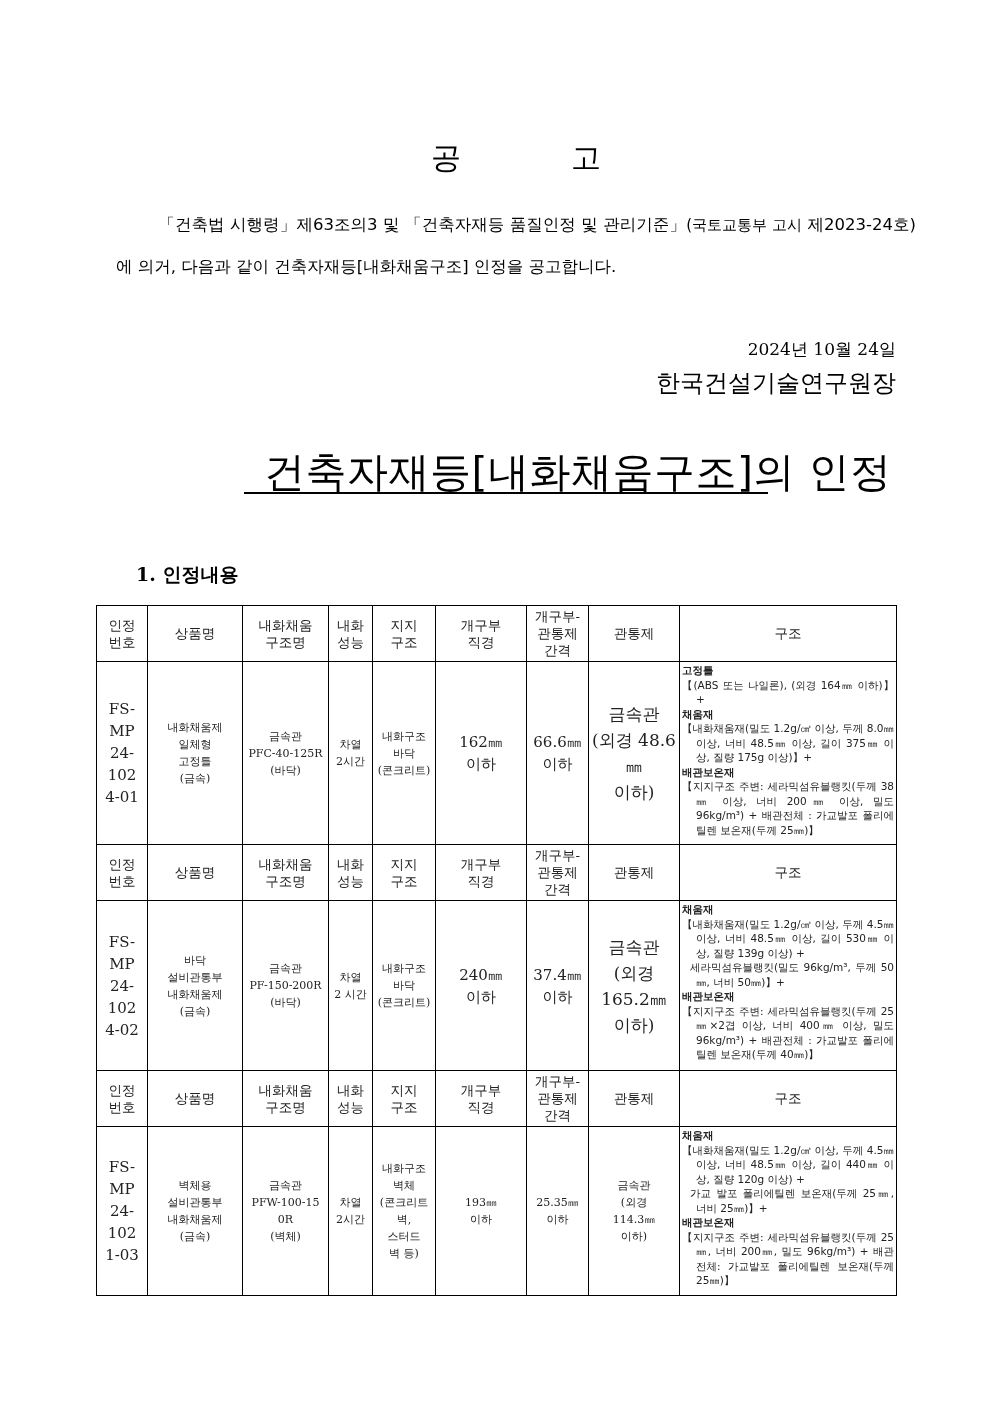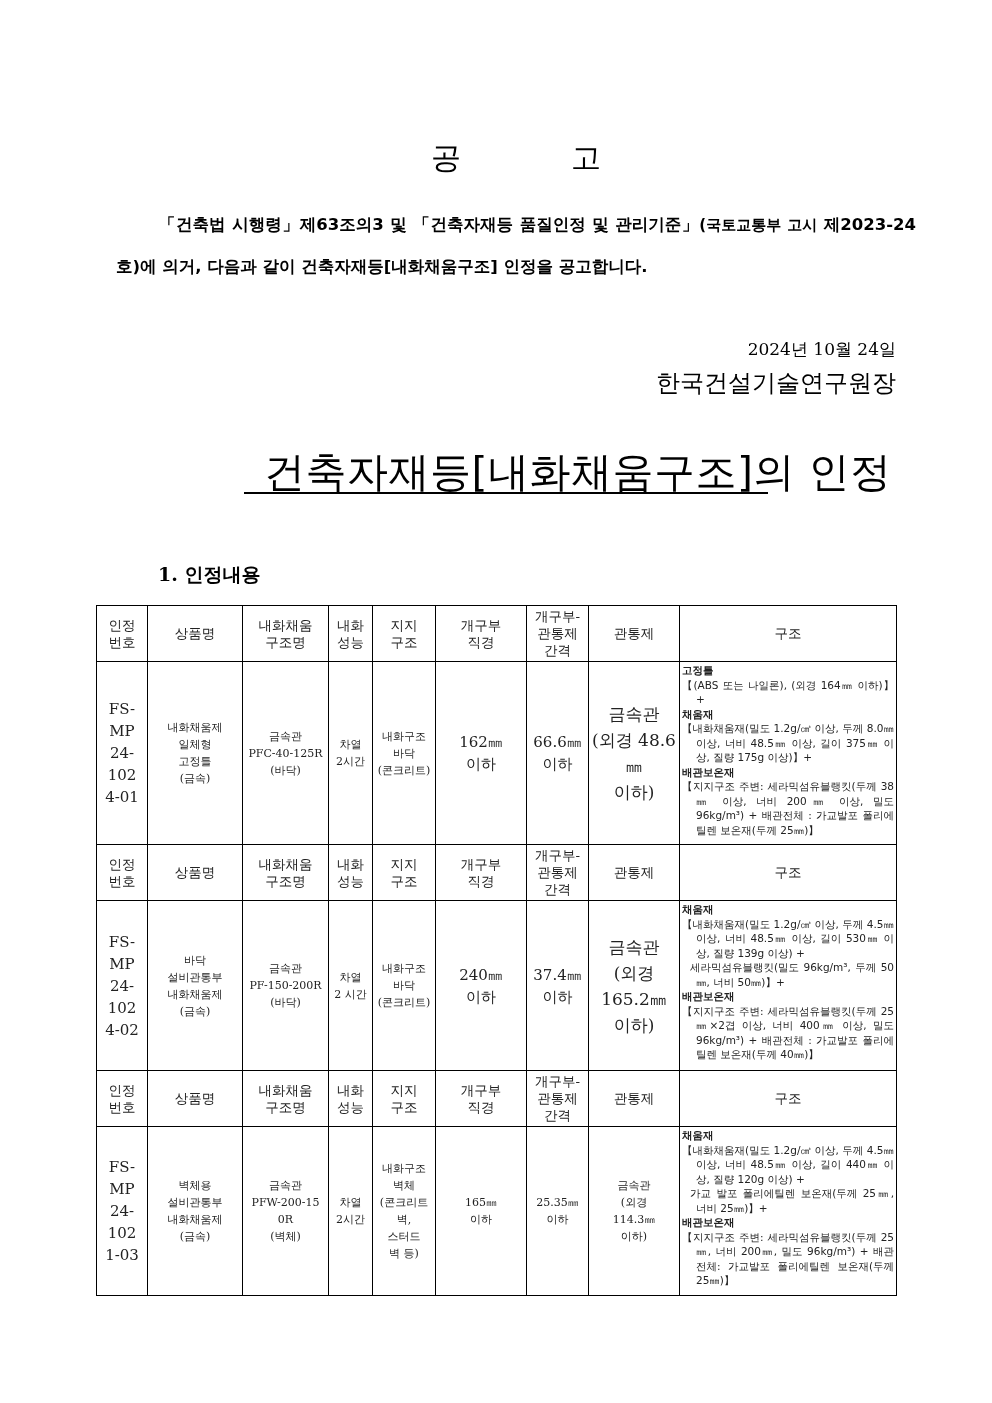--- a/index.html
+++ b/index.html
@@ -10,39 +10,38 @@
     }
     .abs { position: absolute; padding-left: 20px; }
     .title {
       left: 0; width: 992px; top: 138px; text-align: center;
       font-size: 30px; letter-spacing: 0; font-family: "DejaVu Sans", sans-serif;
     }
     .title span { display: inline-block; }
     .title .gap { width: 110px; }
     .para {
       left: 96px; width: 800px; top: 204px; font-size: 16.5px; line-height: 42px;
-      font-family: "DejaVu Sans", sans-serif; text-align: justify; font-weight: bold;
+      font-family: "DejaVu Sans", sans-serif; text-align: justify;
     }
     .para .indent { display: inline-block; width: 42px; }
     .para .small { font-size: 15px; }
     .date {
       right: 96px; top: 330px; font-size: 17px; font-family: "DejaVu Serif", serif; margin-top: 8px;
     }
     .org {
       right: 96px; top: 367px; font-size: 24px; font-family: Liberation Mono, monospace;
     }
     .subtitle {
       left: 244px; top: 452px; font-size: 41px; font-family: "DejaVu Sans", sans-serif;
       border-bottom: 2px solid #000; line-height: 40px; padding-bottom: 0px; width: 504px;
       white-space: nowrap; letter-spacing: 0.5px;
     }
     .section {
       left: 116px; top: 562px; font-size: 19px; font-weight: bold;
       font-family: "DejaVu Serif", serif;
-      margin-left: 22px;
     }
     table.main {
       position: absolute; left: 96px; top: 605px; width: 800px;
       border-collapse: collapse; table-layout: fixed;
       font-family: "DejaVu Serif", serif;
     }
     table.main td {
       border: 1px solid #000; padding: 0; text-align: center; vertical-align: middle;
       font-size: 11px; line-height: 17px; color: #222;
     }
@@ -305,38 +304,38 @@
           <span class="cell-line">1-03</span>
         </td>
         <td>
           <span class="cell-line">벽체용</span>
           <span class="cell-line">설비관통부</span>
           <span class="cell-line">내화채움제</span>
           <span class="cell-line">(금속)</span>
         </td>
         <td>
           <span class="cell-line">금속관</span>
-          <span class="cell-line">PFW-200-15</span>
+          <span class="cell-line">PFW-100-15</span>
           <span class="cell-line">0R</span>
           <span class="cell-line">(벽체)</span>
         </td>
         <td>
           <span class="cell-line">차열</span>
           <span class="cell-line">2시간</span>
         </td>
         <td>
           <span class="cell-line">내화구조</span>
           <span class="cell-line">벽체</span>
           <span class="cell-line">(콘크리트</span>
           <span class="cell-line">벽,</span>
           <span class="cell-line">스터드</span>
           <span class="cell-line">벽 등)</span>
         </td>
         <td>
-          <span class="cell-line">165㎜</span>
+          <span class="cell-line">193㎜</span>
           <span class="cell-line">이하</span>
         </td>
         <td>
           <span class="cell-line">25.35㎜</span>
           <span class="cell-line">이하</span>
         </td>
         <td>
           <span class="cell-line">금속관</span>
           <span class="cell-line">(외경</span>
           <span class="cell-line">114.3㎜</span>

